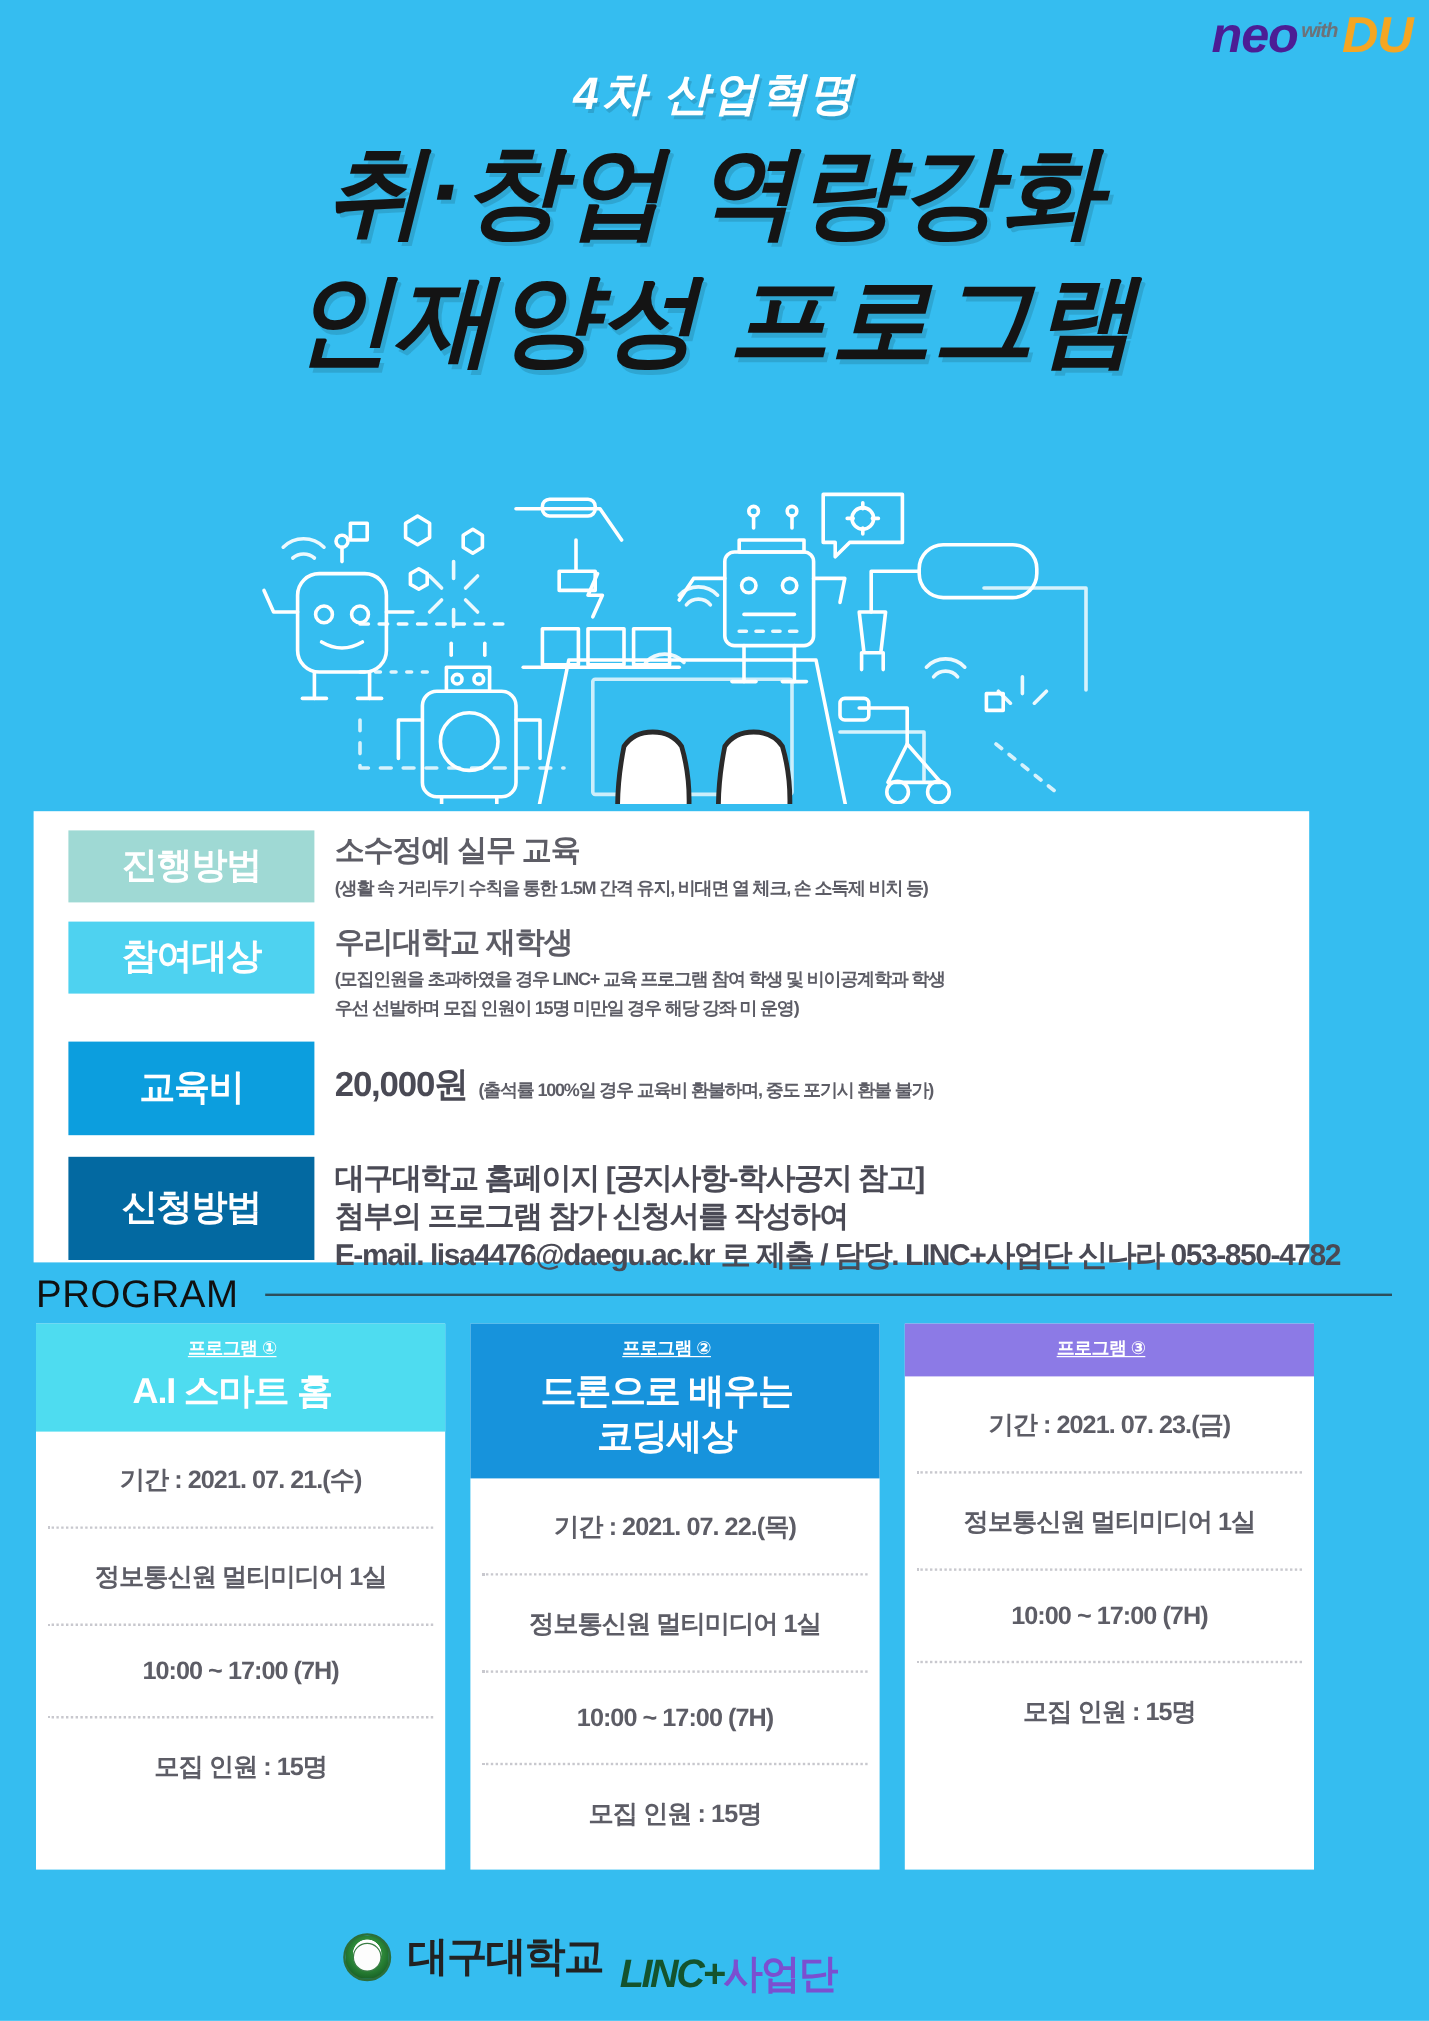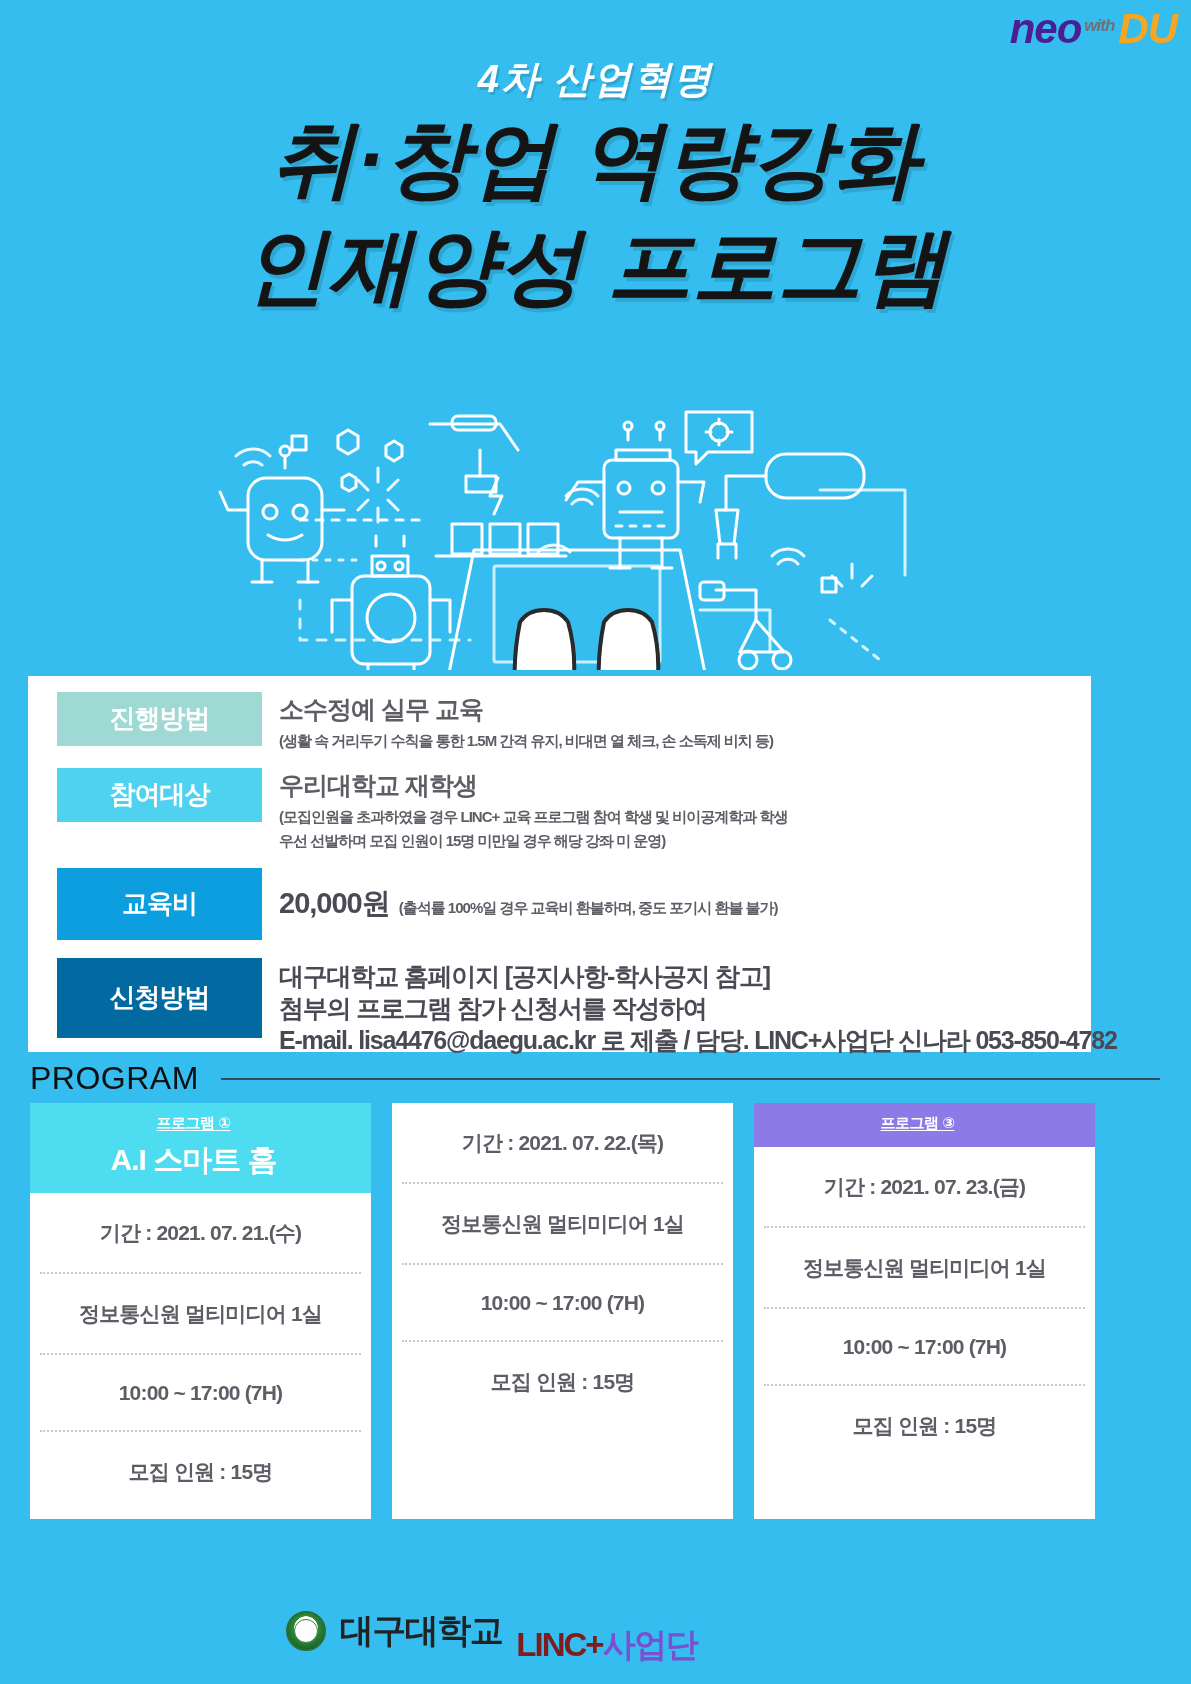--- a/index.html
+++ b/index.html
@@ -47,21 +47,21 @@
   
   .info-panel{
     position:absolute; left:28px; top:676px;
     width:1063px; height:376px;
     background:#ffffff;
     padding:16px 0 14px 0;
   }
   .info-row{ display:flex; align-items:flex-start; margin-bottom:4px; }
   .info-label{
     width:205px; min-width:205px; margin-left:29px;
-    color:#ffffff; font-size:26px; font-weight:bold;
+    color:#ffffff; font-size:30px; font-weight:bold;
     text-align:center; letter-spacing:-1px;
     padding:9px 0 10px 0;
   }
   .info-body{ margin-left:17px; padding-top:2px; }
   .info-title{
     font-size:25px; font-weight:bold; color:#5d5d66;
     letter-spacing:-1px; line-height:1.25;
   }
   .info-note{
     font-size:15px; font-weight:bold; color:#5d5d66;
@@ -125,21 +125,21 @@
   .emblem:after{
     content:""; position:absolute; left:50%; top:50%;
     transform:translate(-50%,-50%);
     width:22px; height:22px; border-radius:50%;
     background:#fdfdfd; border:1px solid #3b7d46;
   }
   .foot-univ{
     font-size:34px; font-weight:bold; color:#222222; letter-spacing:-1.5px;
   }
   .foot-linc{ display:flex; align-items:baseline; }
-  .foot-linc-a{ font-size:33px; font-weight:bold; color:#7f1d1d; letter-spacing:-2px;margin-top:32px;}
+  .foot-linc-a{ font-size:33px; font-weight:bold; color:#14532d; font-style:italic; letter-spacing:-2px;margin-top:32px;}
   .foot-linc-b{ font-size:33px; font-weight:bold; color:#7b4fd0; letter-spacing:-1.5px;}
 </style>
 </head>
 <body>
 
 <div class="brand-logo">
   <span class="brand-neo">neo</span>
   <span class="brand-with">with</span>
   <span class="brand-du">DU</span>
 </div>
@@ -309,20 +309,25 @@
     </div>
     <div class="card-body">
       <div class="card-cell">기간 : 2021. 07. 21.(수)</div>
       <div class="card-cell">정보통신원 멀티미디어 1실</div>
       <div class="card-cell">10:00  ~ 17:00 (7H)</div>
       <div class="card-cell">모집 인원 : 15명</div>
     </div>
   </div>
 
   <div class="card">
+    <div class="card-head" style="background:#1793dc">
+      <div class="card-kicker">프로그램 ②</div>
+      <div class="card-title">드론으로 배우는
+코딩세상</div>
+    </div>
     <div class="card-body">
       <div class="card-cell">기간 : 2021. 07. 22.(목)</div>
       <div class="card-cell">정보통신원 멀티미디어 1실</div>
       <div class="card-cell">10:00  ~ 17:00 (7H)</div>
       <div class="card-cell">모집 인원 : 15명</div>
     </div>
   </div>
 
   <div class="card">
     <div class="card-head" style="background:#8c7ae6">

